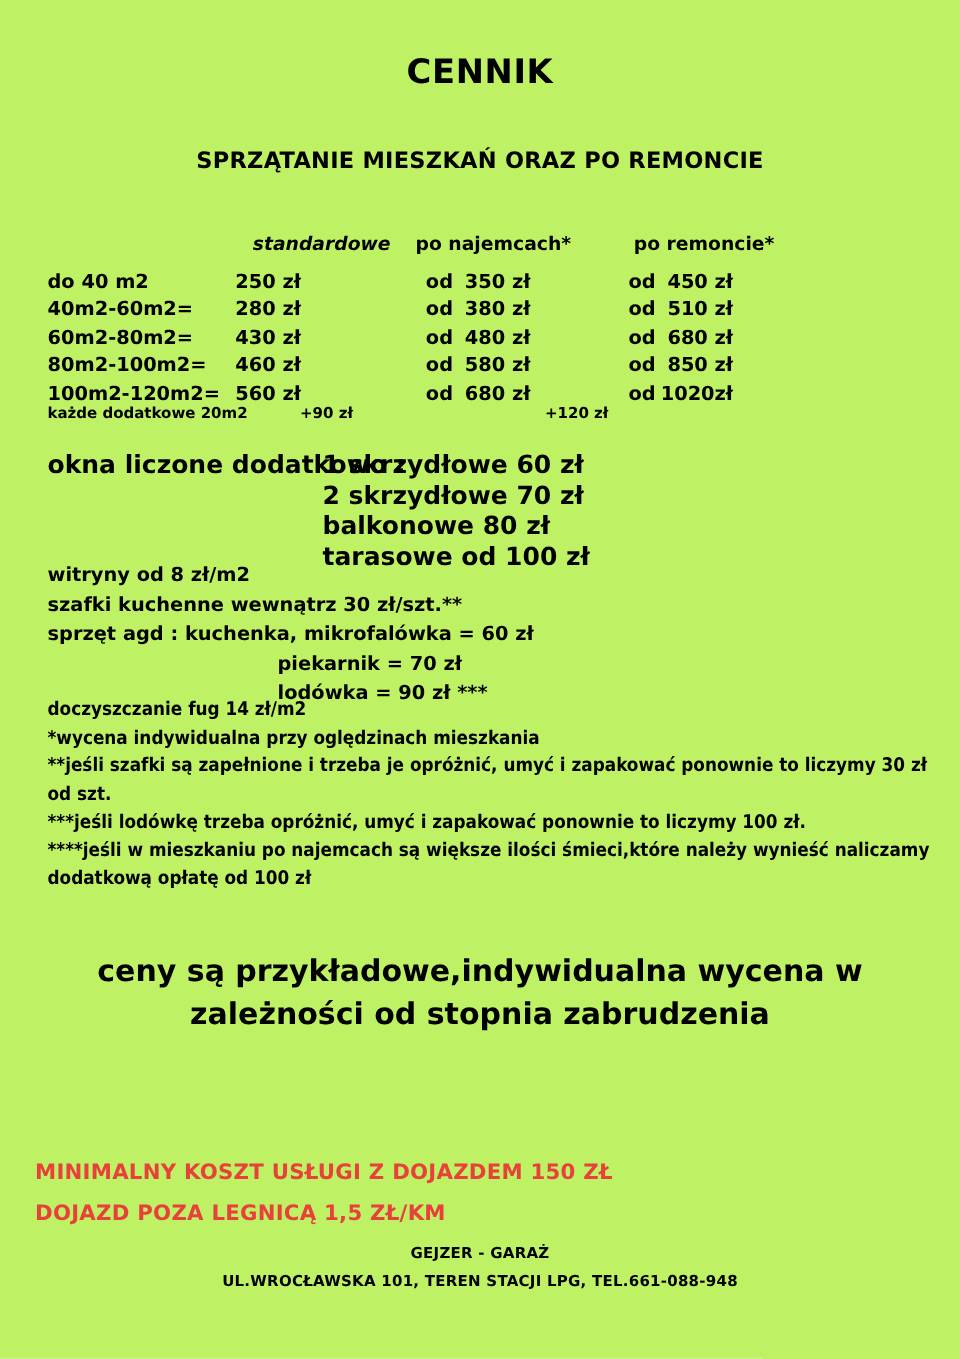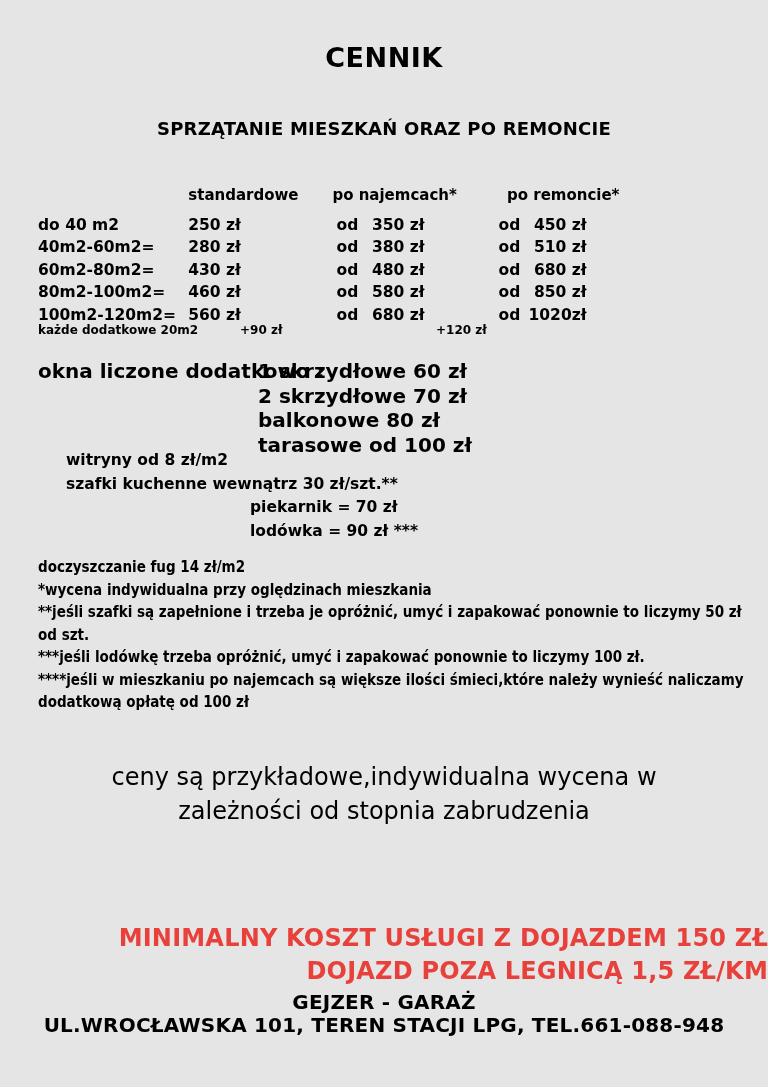--- a/index.html
+++ b/index.html
@@ -12,21 +12,21 @@
     height: 1087px;
     position: relative;
     font-family: "DejaVu Sans", sans-serif;
     color: #000000;
     overflow: hidden;
   }
   .page {
     position: relative;
     width: 768px;
     height: 1087px;
-    background: #e5e5e5;
+    background: #bef264;
   }
 
   
   .doc-title {
     position: absolute;
     left: 0; right: 0;
     top: 42px;
     text-align: center;
     font-family: "DejaVu Sans", sans-serif;
     font-weight: bold;
@@ -60,33 +60,33 @@
     font-weight: bold;
     text-align: left;
     white-space: nowrap;
   }
   .col-label  { width: 152px; }
   .col-std    { width: 142px; text-align: center; }
   .col-najem  { width: 165px; text-align: center; }
   .col-remont { width: 141px; text-align: center; }
 
   .price-table thead th { font-size: 15px; }
-  .price-table thead th.col-std    { padding-right: 6px; }
+  .price-table thead th.col-std    { text-align: center; padding-right: 6px; font-style: italic; }
   .price-table thead th.col-najem  { text-align: left; padding-right: 2px; }
   .price-table thead th.col-remont { text-align: center; padding-right: 6px; }
   .price-table thead tr { height: 30px; vertical-align: top; }
 
   .cell-pair {
     display: inline-block;
     white-space: nowrap;
   }
   .cell-pair .pfx {
     display: inline-block;
     width: 30px;
-    text-align: center;
+    text-align: right;
   }
   .cell-pair .amt {
     display: inline-block;
     min-width: 62px;
     text-align: right;
   }
 
   
   .extra-row {
     position: absolute;
@@ -117,21 +117,20 @@
   .svc-indent { padding-left: 220px; white-space: nowrap; }
 
   .flat-lines {
     position: absolute;
     left: 38px;
     top: 449px;
     width: 660px;
     font-size: 15.5px;
     font-weight: bold;
     line-height: 23.5px;
-    margin-left: 28px;
   }
   .flat-lines .sub { padding-left: 184px; }
 
   
   .notes {
     position: absolute;
     left: 38px;
     top: 556px;
     width: 706px;
     font-family: "DejaVu Sans Condensed", "Liberation Sans Narrow", "Liberation Sans", sans-serif;
@@ -142,44 +141,44 @@
   .note-block { margin: 0 0 0 0; }
   .note-gap { }
 
   
   .statement {
     position: absolute;
     left: 0; right: 0;
     top: 760px;
     text-align: center;
     font-size: 24px;
-    font-weight: normal;
+    font-weight: bold;
     line-height: 34px;
     padding: 0 60px;
     box-sizing: border-box;
   }
 
   
   .footer-red {
     position: absolute;
     left: 0; right: 0;
     top: 922px;
-    text-align: right;
-    font-size: 24px;
+    text-align: left;
+    font-size: 17px;
     font-weight: bold;
     line-height: 33px;
     letter-spacing: 0.2px;
     margin-left: 28px;
   }
   .footer-contact {
     position: absolute;
     left: 0; right: 0;
     top: 991px;
     text-align: center;
-    font-size: 20px;
+    font-size: 12px;
     font-weight: bold;
     line-height: 23px;
     letter-spacing: 0.2px;
   }
 </style>
 </head>
 <body>
 
 <div class="page">
 
@@ -236,28 +235,29 @@
   <div class="services">
     <div class="svc-line"><span class="svc-head">okna liczone dodatkowo  :</span><span>1 skrzydłowe 60 zł</span></div>
     <div class="svc-indent"><span>2 skrzydłowe 70 zł</span></div>
     <div class="svc-indent"><span>balkonowe 80 zł</span></div>
     <div class="svc-indent"><span>tarasowe od 100 zł</span></div>
   </div>
 
   <div class="flat-lines">
     <div>witryny od 8 zł/m2</div>
     <div>szafki kuchenne wewnątrz 30 zł/szt.**</div>
+    <div>sprzęt agd : kuchenka, mikrofalówka = 60 zł</div>
     <div class="sub">piekarnik = 70 zł</div>
     <div class="sub">lodówka = 90 zł ***</div>
   </div>
 
   <div class="notes">
     <div class="note-block">doczyszczanie fug 14 zł/m2</div>
     <div class="note-block">*wycena indywidualna przy oględzinach mieszkania</div>
-    <div class="note-block">**jeśli szafki są zapełnione i trzeba je opróżnić, umyć i zapakować ponownie to liczymy 50 zł od szt.</div>
+    <div class="note-block">**jeśli szafki są zapełnione i trzeba je opróżnić, umyć i zapakować ponownie to liczymy 30 zł od szt.</div>
     <div class="note-block note-gap">***jeśli lodówkę trzeba opróżnić, umyć i zapakować ponownie to liczymy 100 zł.</div>
     <div class="note-block note-gap">****jeśli w mieszkaniu po najemcach są większe ilości śmieci,które należy wynieść naliczamy dodatkową opłatę od 100 zł</div>
   </div>
 
   <div class="statement">
     <div>ceny są przykładowe,indywidualna wycena w</div>
     <div>zależności od stopnia zabrudzenia</div>
   </div>
 
   <div class="footer-red" id="footer-red" style="color: rgb(232, 65, 60);">

